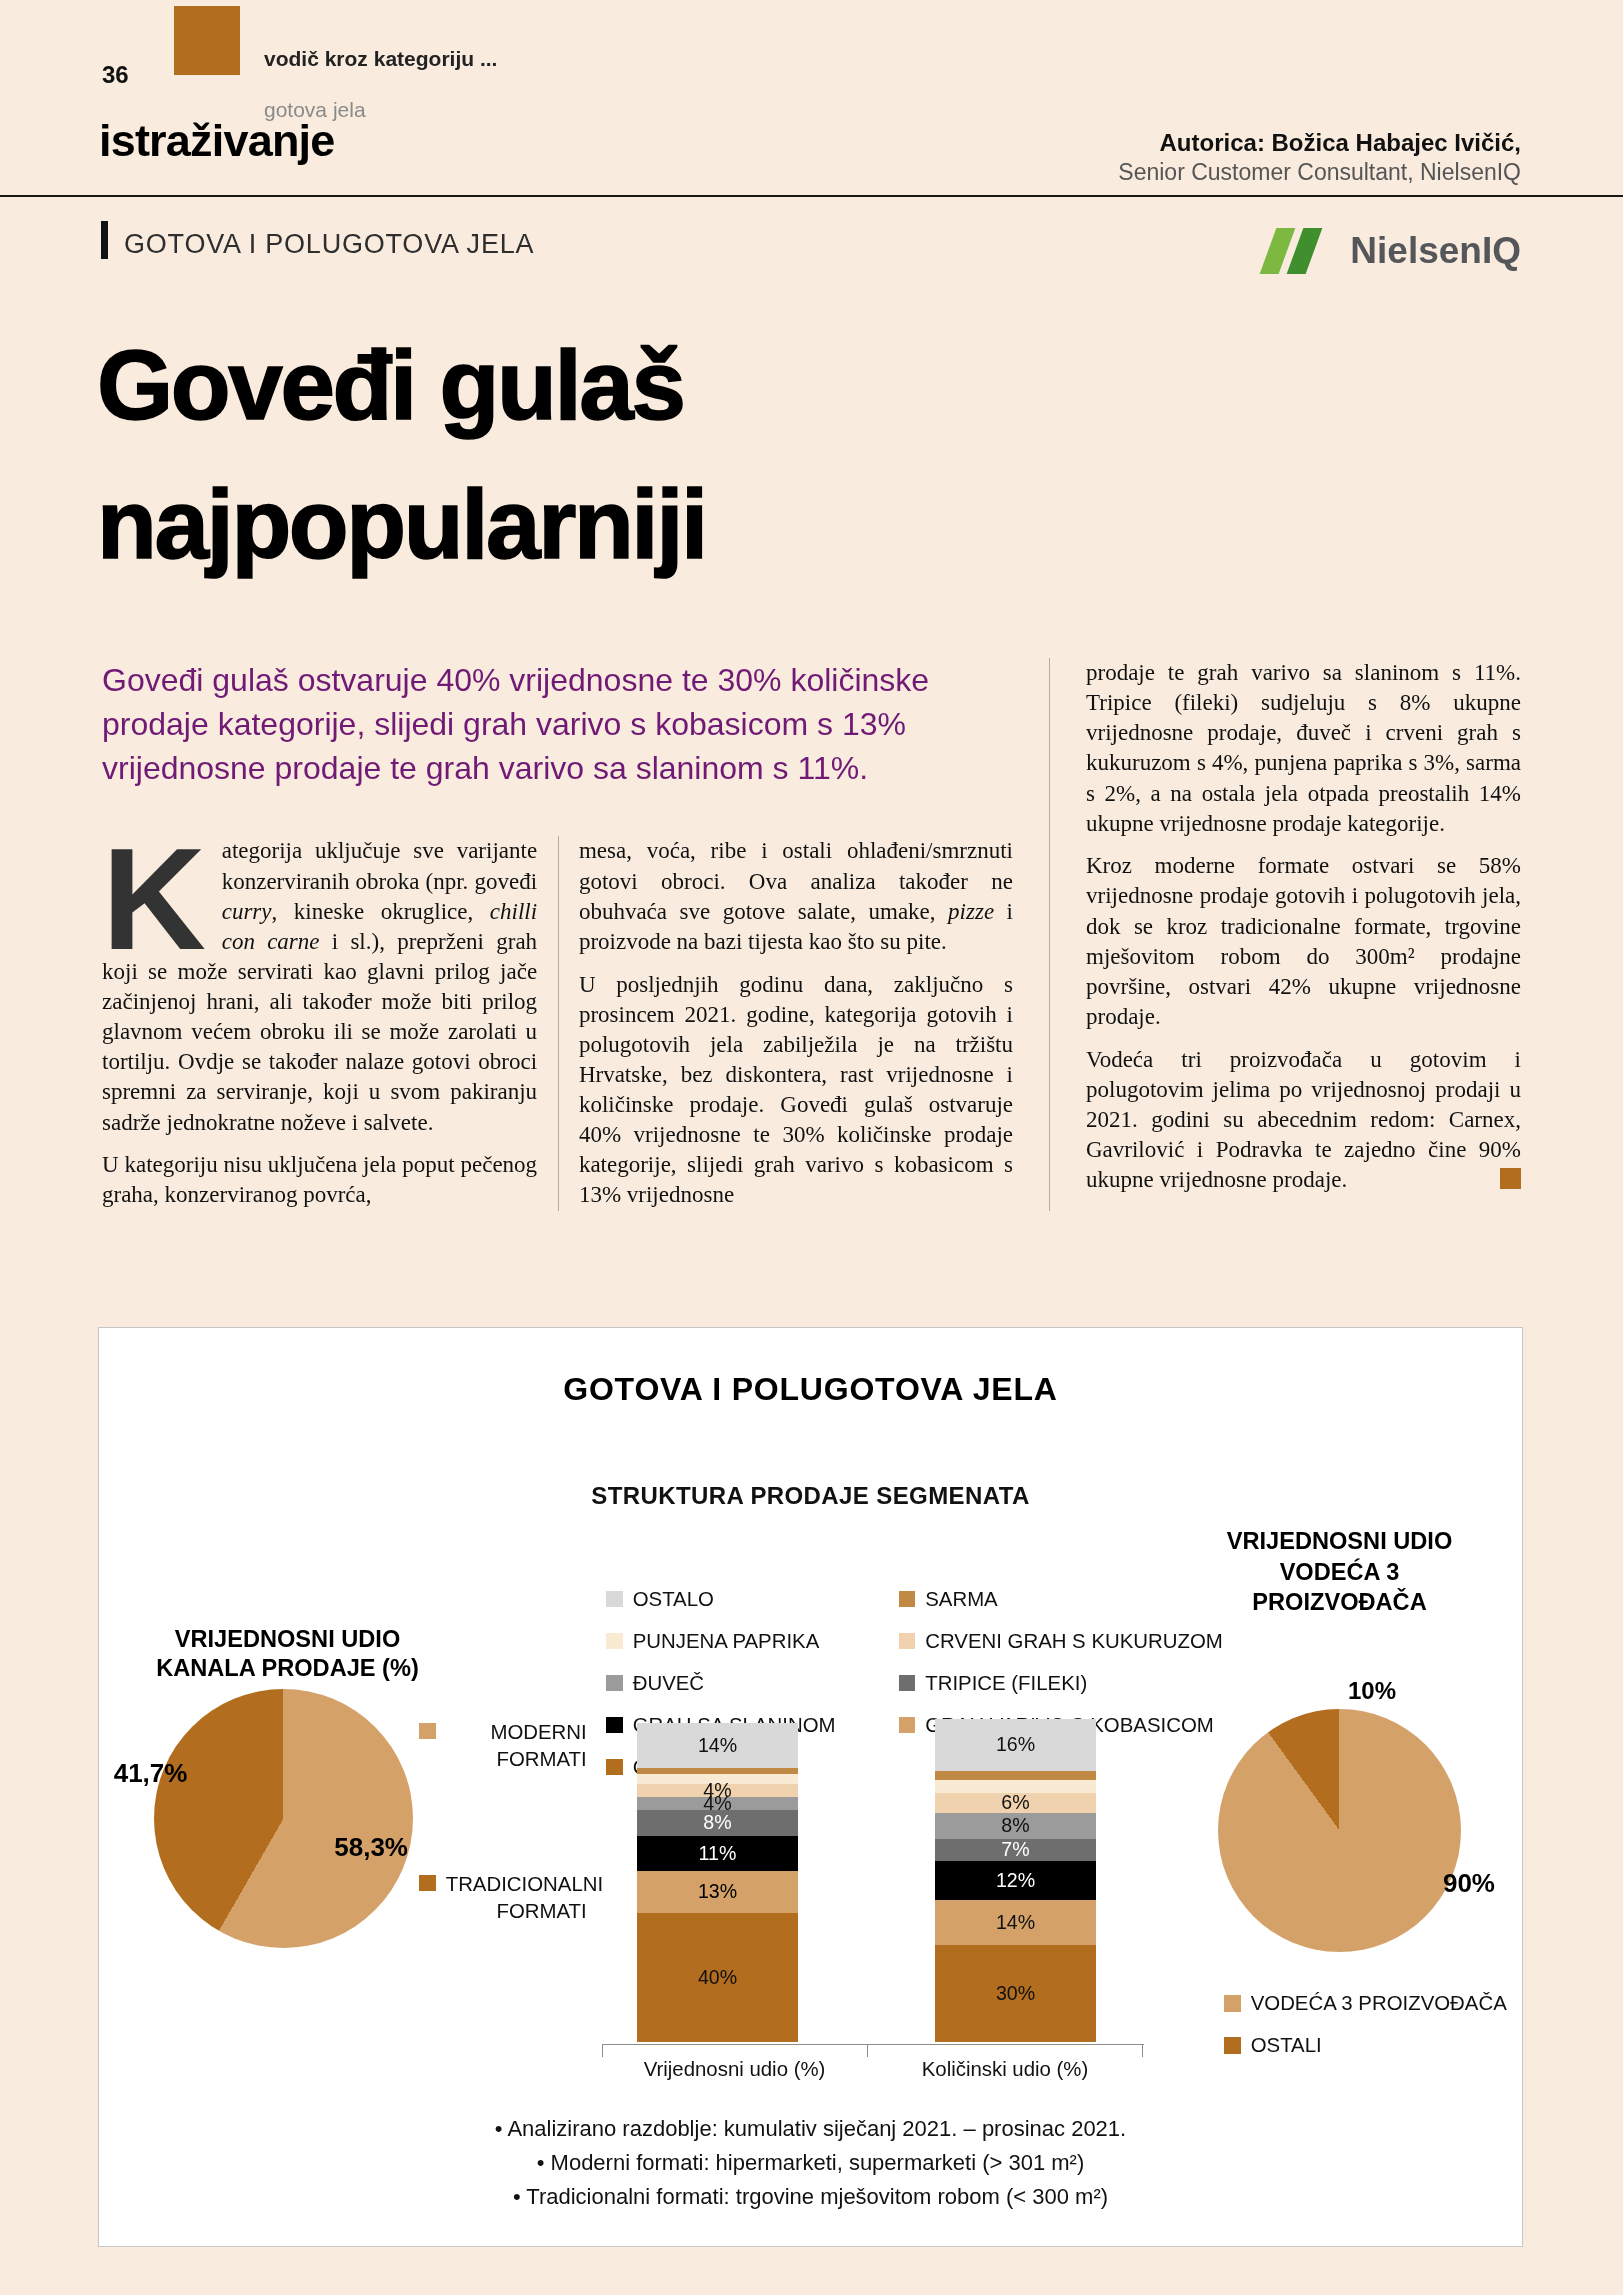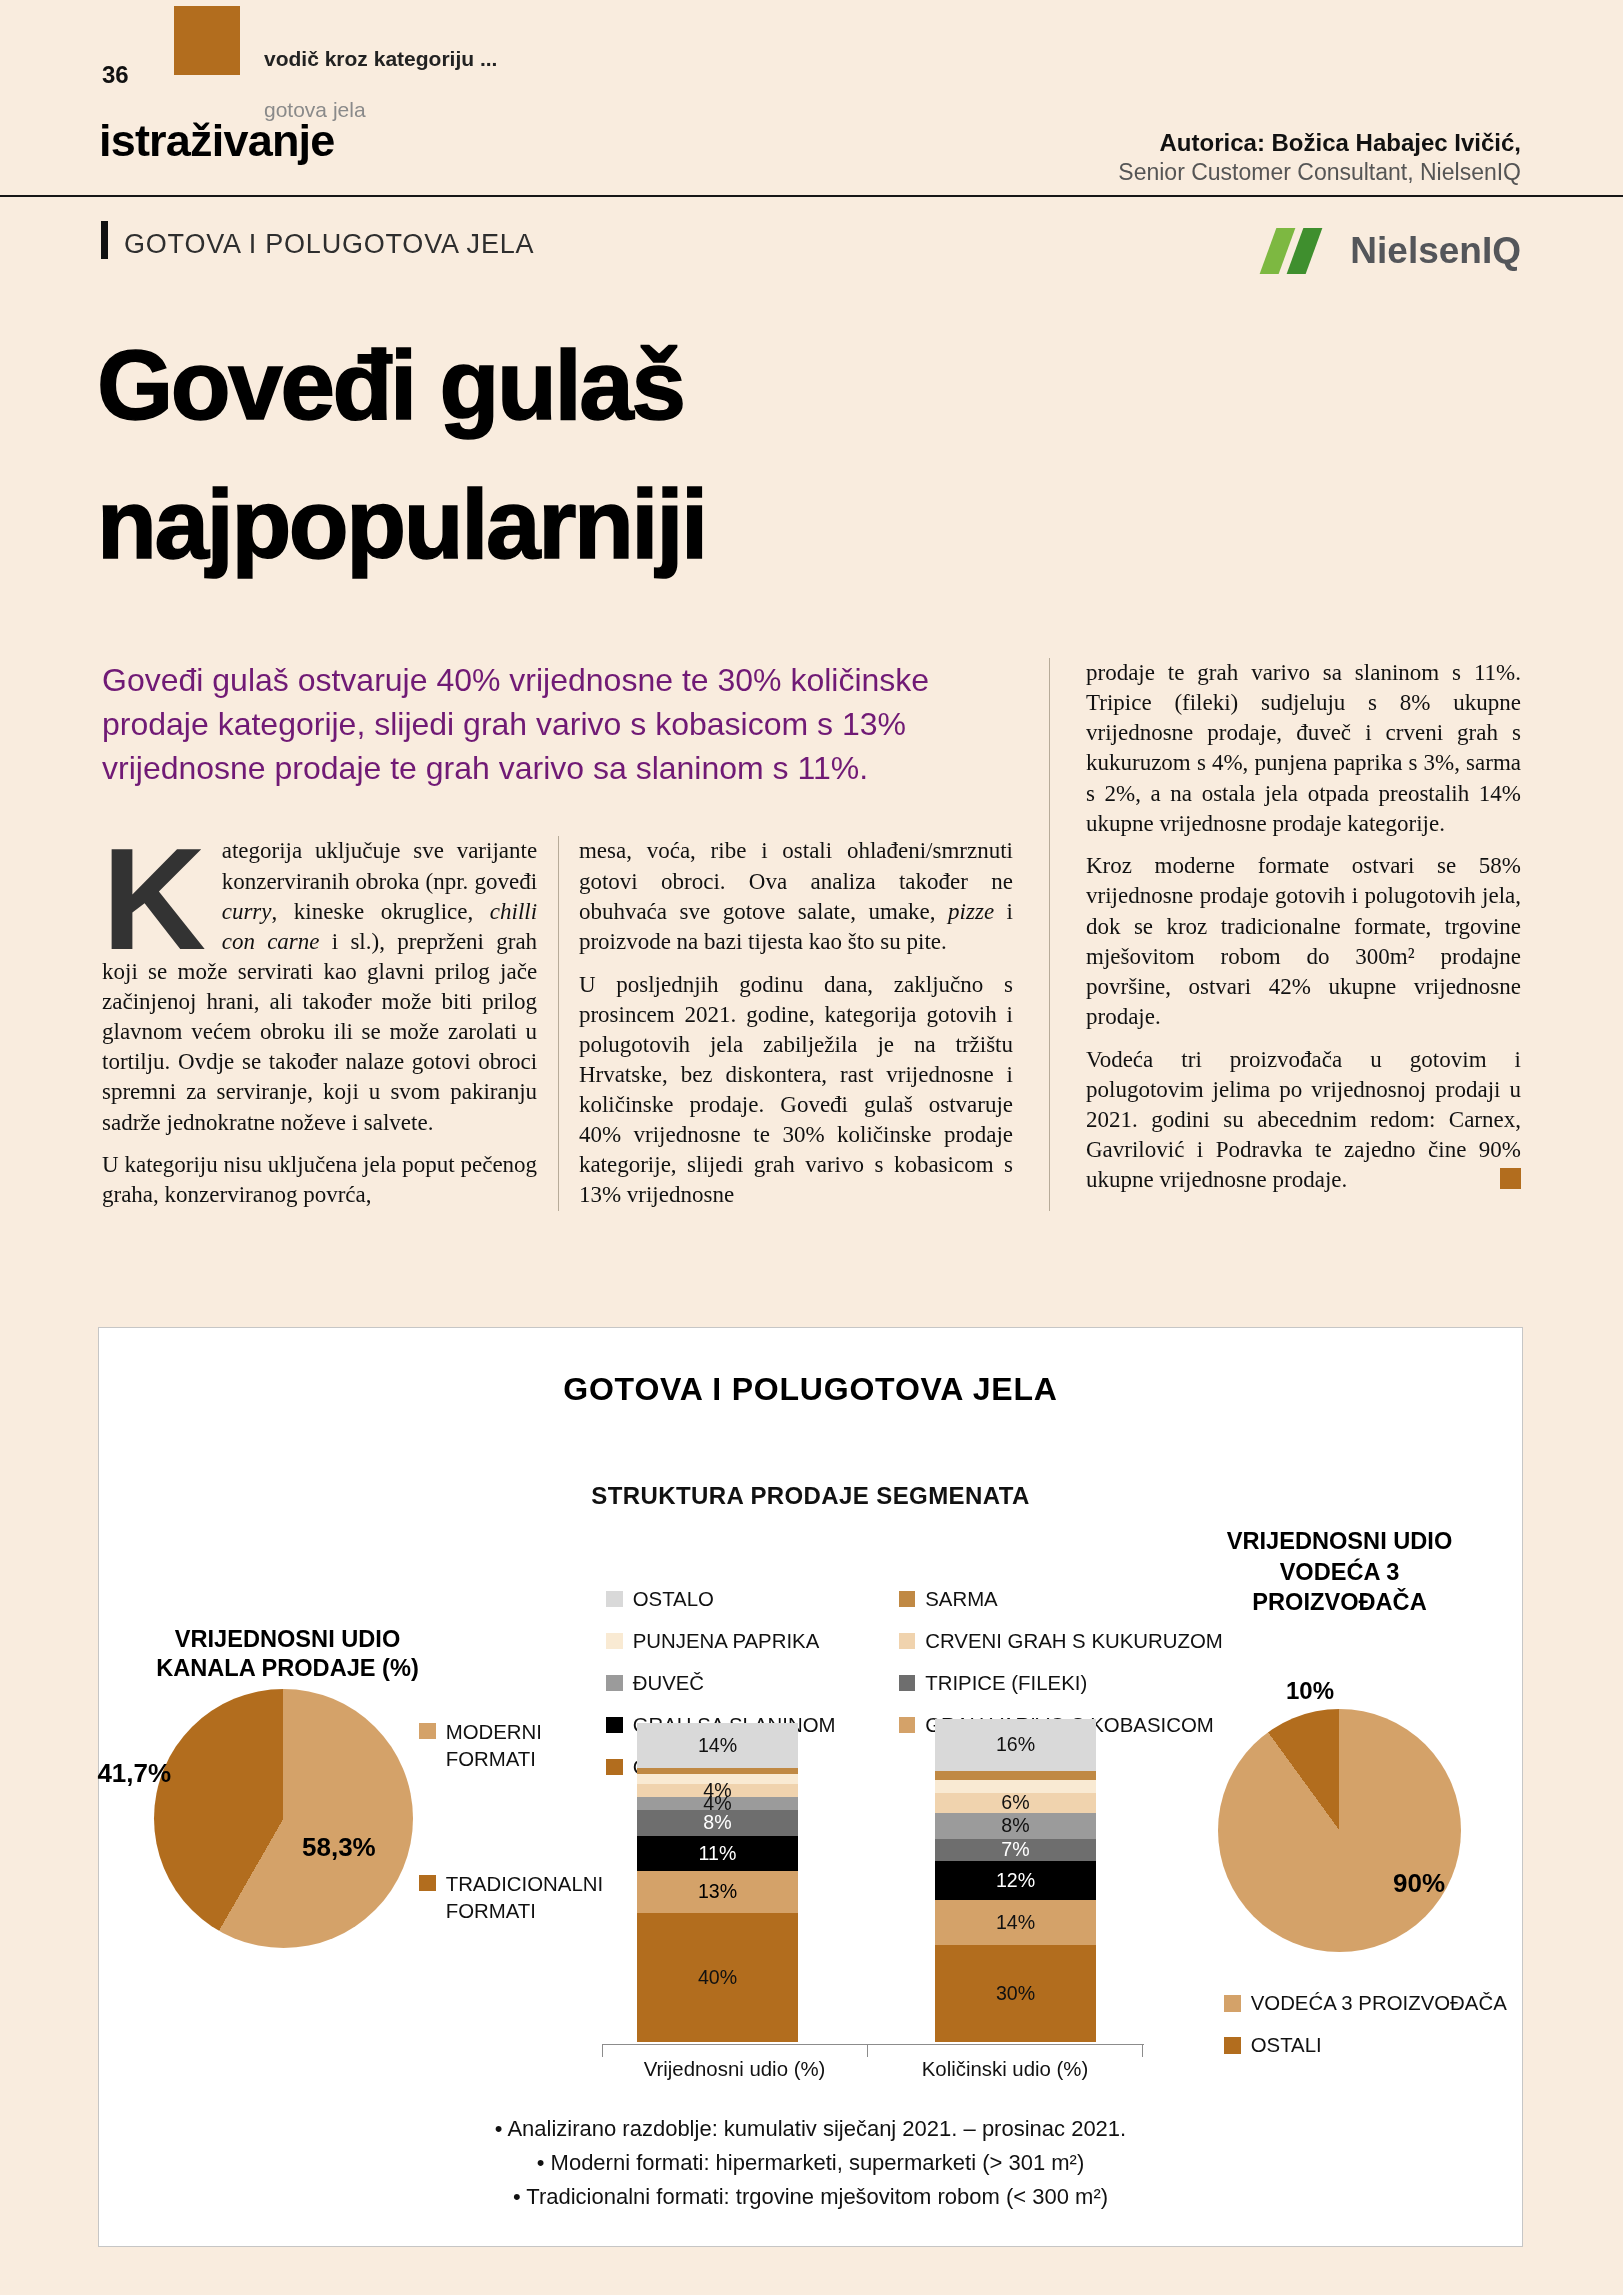--- a/index.html
+++ b/index.html
@@ -66,27 +66,27 @@
   .segment-legend { position:absolute; left:507px; top:250px; display:grid;
     grid-template-rows:repeat(5, 42px); grid-auto-flow:column; column-gap:63px; }
   .legend-item { display:flex; align-items:center; gap:10.2px; }
   .swatch { width:16.5px; height:16.5px; flex:0 0 auto; }
   .legend-label { font-size:20.4px; color:#111; white-space:nowrap; }
 
   .pie { position:absolute; border-radius:50%; }
   .lp-title { position:absolute; left:55px; top:297px; width:267px; text-align:center;
     font-size:23.6px; font-weight:bold; line-height:1.25; color:#000; }
   .lp-pie { left:55px; top:361px; width:259px; height:259px; }
-  .pie-label { position:absolute; font-size:26px; font-weight:bold; color:#000; text-align:left; }
+  .pie-label { position:absolute; font-size:26px; font-weight:bold; color:#000; text-align:right; }
   .lp-label-trad { left:-1.6px; top:430px; width:90px; }
   .lp-label-mod { left:203px; top:504px; width:106px; }
   .lp-legend { position:absolute; left:320px; top:391px; }
   .lp-legend .legend-item { align-items:flex-start; }
   .lp-legend .swatch { margin-top:3.9px; }
-  .lp-legend .legend-label { white-space:normal; width:141px; line-height:1.3; }
+  .lp-legend .legend-label { white-space:normal; width:141px; line-height:1.3;text-align:right; }
   .lp-legend .legend-item + .legend-item { margin-top:99px; }
 
   .stack-bar { position:absolute; bottom:204px; width:161px; display:flex; flex-direction:column; }
   .bar-1 { left:538px; }
   .bar-2 { left:836px; }
   .seg { position:relative; width:100%; display:flex; align-items:center; justify-content:center; overflow:visible; }
   .seg span { font-size:19.6px; line-height:1; }
 
   .axis-line { position:absolute; left:503px; top:716px; width:542px; border-top:1.6px solid #8c8c8c; }
   .tick { position:absolute; top:716px; height:12.6px; border-left:1.6px solid #8c8c8c; }

